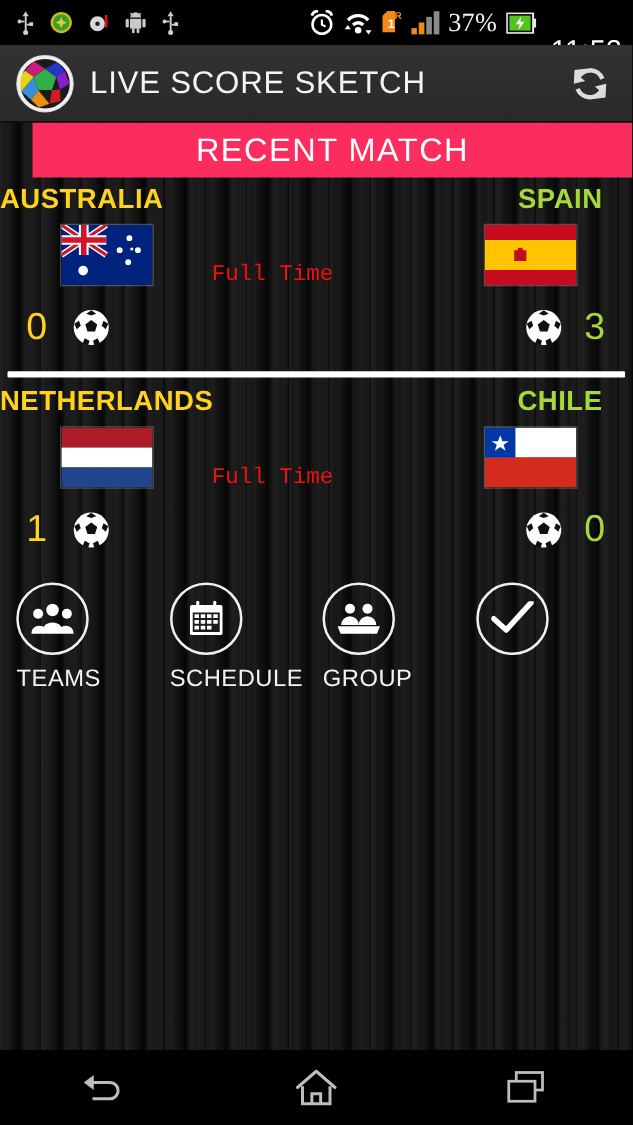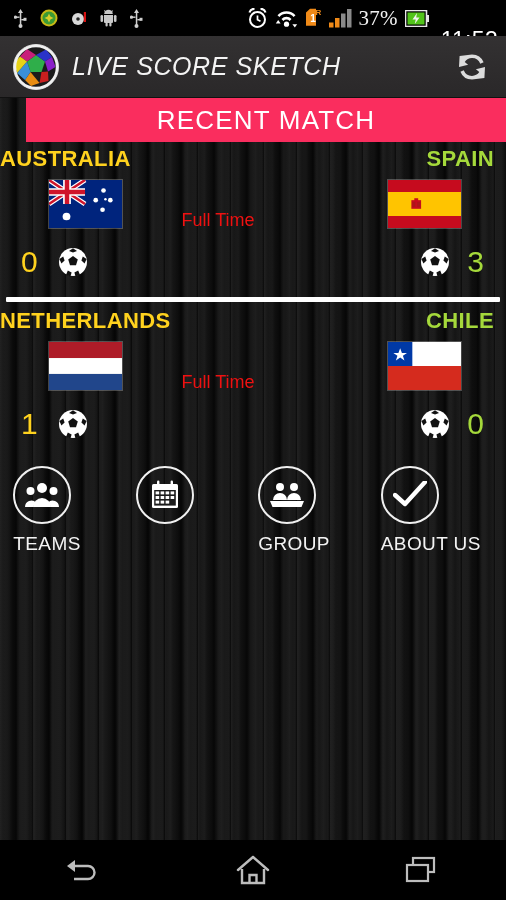--- a/index.html
+++ b/index.html
@@ -26,21 +26,21 @@
   
   .appbar {
     position:absolute; top:36px; left:0; width:506px; height:62px;
     background:linear-gradient(#333132,#2a2829);
     display:flex; align-items:center; padding:0 14px 0 12px;
     border-bottom:1px solid #111;
   }
   .logo { width:48px; height:48px; flex:none; }
   .app-title {
     color:#f4f4f4; font-size:25px; letter-spacing:.6px;
-    margin-left:12px; white-space:nowrap;font-style:italic;
+    margin-left:12px; white-space:nowrap;
   }
   .refresh-btn { margin-left:auto; width:40px; height:40px; display:flex;
     align-items:center; justify-content:center; cursor:pointer; }
 
   
   .body-wood {
     position:absolute; top:98px; left:0; width:506px; height:742px;
     background-color:#161616;
     background-image:
       repeating-linear-gradient(90deg,
@@ -69,30 +69,30 @@
     color:#ffffff; font-size:26px; letter-spacing:1.2px;
   }
 
   
   .match { position:relative; height:152px; }
   .team-name {
     position:absolute; top:4px; font-size:22px; font-weight:bold;
     letter-spacing:.4px; white-space:nowrap;
   }
   .team-name.home { left:0; }
-  .team-name.away { right:12px; }
+  .team-name.away { right:24px; }
 
   .flag { position:absolute; top:37px; width:75px; height:50px;
     border:1px solid rgba(255,255,255,.25); overflow:hidden; }
   .flag.home { left:48px; }
   .flag.away { right:44px; }
 
   .status-label {
     position:absolute; top:68px; left:0; width:436px; text-align:center;
-    color:#ee1111; font-size:18px;
+    color:#ee1111; font-size:18px;font-family:Liberation Mono, monospace;
   }
 
   .ball { position:absolute; top:105px; width:30px; height:30px; }
   .ball.home { left:58px; }
   .ball.away { right:56px; }
 
   .score { position:absolute; top:103px; font-size:30px; }
   .score.home { left:21px; }
   .score.away { right:22px; }
 
@@ -417,20 +417,21 @@
               <rect x="5.6" y="16" width="3.6" height="3"></rect>
                 <rect x="10.6" y="16" width="3.6" height="3"></rect>
               <rect x="15.6" y="16" width="3.6" height="3"></rect>
                 <rect x="20.6" y="16" width="3.6" height="3"></rect>
               <rect x="5.6" y="20.6" width="3.6" height="3"></rect>
                 <rect x="10.6" y="20.6" width="3.6" height="3"></rect>
               <rect x="15.6" y="20.6" width="3.6" height="3"></rect>
             </g>
           </svg>
         </div>
+        <span class="nav-label">SCHEDULE</span>
       </div>
 
       <div class="nav-item">
         <div class="nav-circle">
           <svg width="34" height="26" viewBox="0 0 34 26">
               <g fill="#fff">
             <circle cx="10" cy="5" r="4"></circle>
                 <circle cx="24" cy="5" r="4"></circle>
             <path d="M3 18 a7 7 0 0 1 14 0 Z"></path>
                 <path d="M17 18 a7 7 0 0 1 14 0 Z"></path>
@@ -440,21 +441,20 @@
         </div>
         <span class="nav-label">GROUP</span>
       </div>
 
       <div class="nav-item">
         <div class="nav-circle">
           <svg width="34" height="28" viewBox="0 0 34 28">
             <path d="M2 14 L12 23 L32 1" fill="none" stroke="#fff" stroke-width="4.4" stroke-linecap="round" stroke-linejoin="round"></path>
           </svg>
         </div>
-        <span class="nav-label">ABOUT US</span>
       </div>
 
     </div>
   </div>
 
   <div class="navbar">
     <div class="navbtn">
       <svg width="40" height="30" viewBox="0 0 40 30">
         <path d="M6 11 h18 a6.5 6.5 0 0 1 0 13 h-14" fill="none" stroke="#bdbdbd" stroke-width="2.4"></path>
         <path d="M11 5 L3 11 L11 17 Z" fill="#bdbdbd"></path>

